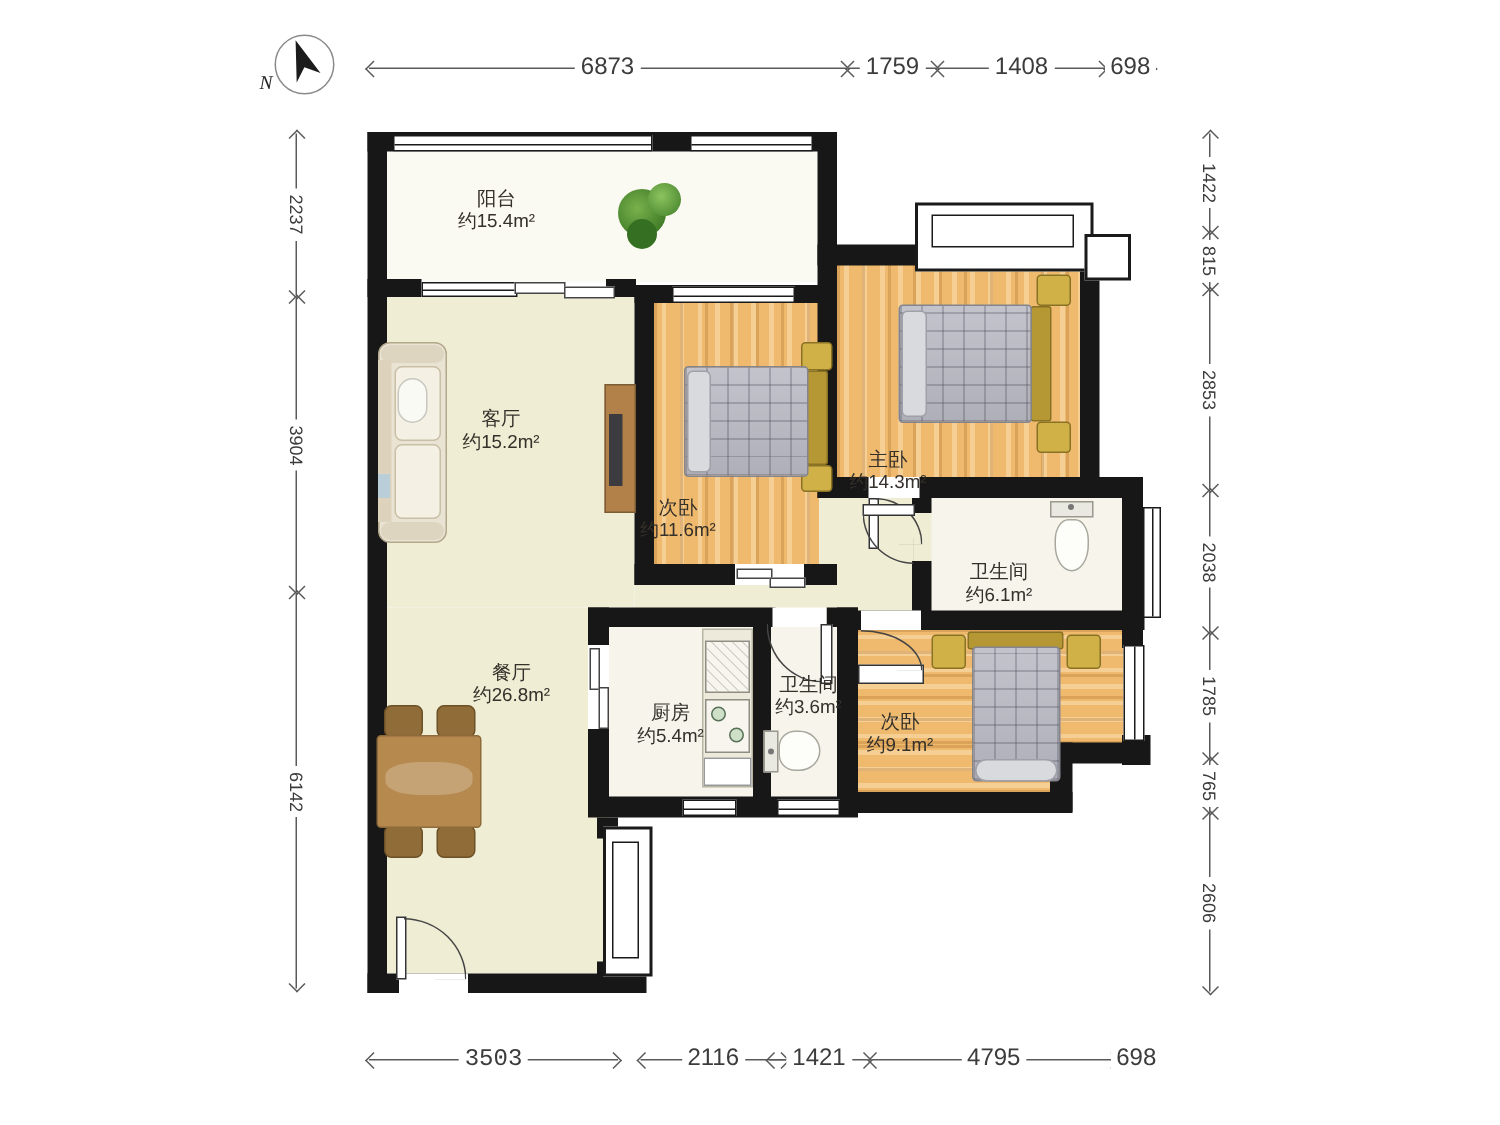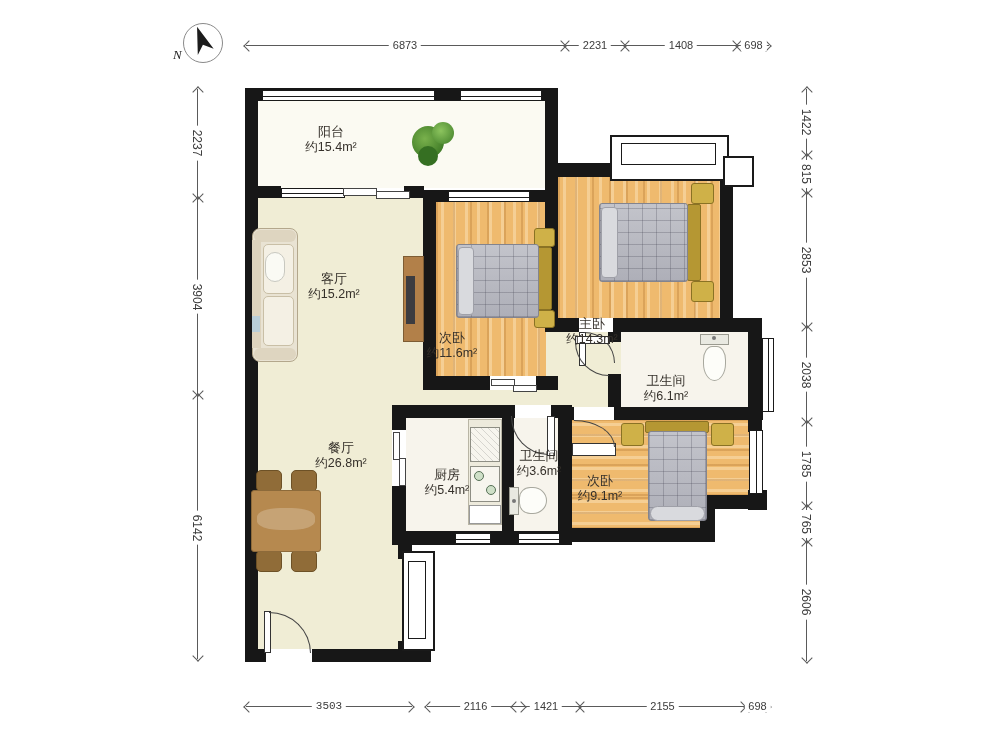--- a/index.html
+++ b/index.html
@@ -38,21 +38,21 @@
   
   .dimseg{position:absolute;}
   .dimseg i{position:absolute;display:block;}
   .dh .ln{left:1px;right:1px;top:7px;border-top:1px solid #5a5a5a;}
   .dv .ln{top:1px;bottom:1px;left:7px;border-left:1px solid #5a5a5a;}
   .ch{width:7px;height:7px;border-left:1px solid #5a5a5a;border-bottom:1px solid #5a5a5a;}
   .dh .cl{left:0;top:4px;transform:rotate(45deg);}
   .dh .cr{right:0;top:4px;transform:rotate(225deg);}
   .dv .cu{top:0;left:4px;transform:rotate(135deg);}
   .dv .cd{bottom:0;left:4px;transform:rotate(315deg);}
-  .dh .lab{position:absolute;left:50%;top:7px;transform:translate(-50%,-50%);background:#fff;padding:0 4px;font-size:11px;color:#3c3c3c;}
+  .dh .lab{position:absolute;left:50%;top:7px;transform:translate(-50%,-50%);background:#fff;padding:0 4px;font-size:16px;color:#3c3c3c;}
   .dv .lab{position:absolute;top:50%;left:7px;transform:translate(-50%,-50%);writing-mode:vertical-rl;background:#fff;padding:4px 0;font-size:12px;color:#3c3c3c;}
   
   #compass{position:absolute;left:181px;top:21px;width:44px;height:44px;}
   #compass .ring{position:absolute;left:2px;top:2px;width:38px;height:38px;border:1px solid #8a8a8a;border-radius:50%;background:#fff;}
   #compass .nlab{position:absolute;left:-8px;top:26px;font-style:italic;font-size:13px;color:#222;font-family:"Liberation Serif",serif;}
 </style>
 </head>
 <body>
 
 <div id="stage">
@@ -216,21 +216,21 @@
     <div class="rarea">约15.4m²</div>
   </div>
   <div class="rlabel" style="left:334px;top:287px">
     <div class="rname">客厅</div>
     <div class="rarea">约15.2m²</div>
   </div>
   <div class="rlabel" style="left:452px;top:346px">
     <div class="rname">次卧</div>
     <div class="rarea">约11.6m²</div>
   </div>
-  <div class="rlabel" style="left:592px;top:332px">
+  <div class="rlabel" style="left:592px;top:314px">
     <div class="rname">主卧</div>
     <div class="rarea">约14.3m²</div>
   </div>
   <div class="rlabel" style="left:666px;top:389px">
     <div class="rname">卫生间</div>
     <div class="rarea">约6.1m²</div>
   </div>
   <div class="rlabel" style="left:341px;top:456px">
     <div class="rname">餐厅</div>
     <div class="rarea">约26.8m²</div>
@@ -252,21 +252,21 @@
       <div class="dimseg dh" style="left: 245px; top: 38px; width: 320px; height: 14px;">
         <i class="ln"></i>
         <i class="ch cl"></i>
         <i class="ch cr"></i>
         <span class="lab">6873</span>
       </div>
       <div class="dimseg dh" style="left: 565px; top: 38px; width: 60px; height: 14px;">
         <i class="ln"></i>
         <i class="ch cl"></i>
         <i class="ch cr"></i>
-        <span class="lab">2231</span>
+        <span class="lab">1759</span>
       </div>
       <div class="dimseg dh" style="left: 625px; top: 38px; width: 112px; height: 14px;">
         <i class="ln"></i>
         <i class="ch cl"></i>
         <i class="ch cr"></i>
         <span class="lab">1408</span>
       </div>
       <div class="dimseg dh" style="left: 737px; top: 38px; width: 33px; height: 14px;">
         <i class="ln"></i>
         <i class="ch cl"></i>
@@ -288,21 +288,21 @@
       <div class="dimseg dh" style="left: 512px; top: 699px; width: 68px; height: 14px;">
         <i class="ln"></i>
         <i class="ch cl"></i>
         <i class="ch cr"></i>
         <span class="lab">1421</span>
       </div>
       <div class="dimseg dh" style="left: 580px; top: 699px; width: 165px; height: 14px;">
         <i class="ln"></i>
         <i class="ch cl"></i>
         <i class="ch cr"></i>
-        <span class="lab">2155</span>
+        <span class="lab">4795</span>
       </div>
       <div class="dimseg dh" style="left: 745px; top: 699px; width: 25px; height: 14px;">
         <i class="ln"></i>
         <i class="ch cl"></i>
         <i class="ch cr"></i>
         <span class="lab">698</span>
       </div>
       <div class="dimseg dv" style="left: 190px; top: 88px; width: 14px; height: 110px;">
         <i class="ln"></i>
         <i class="ch cu"></i>

